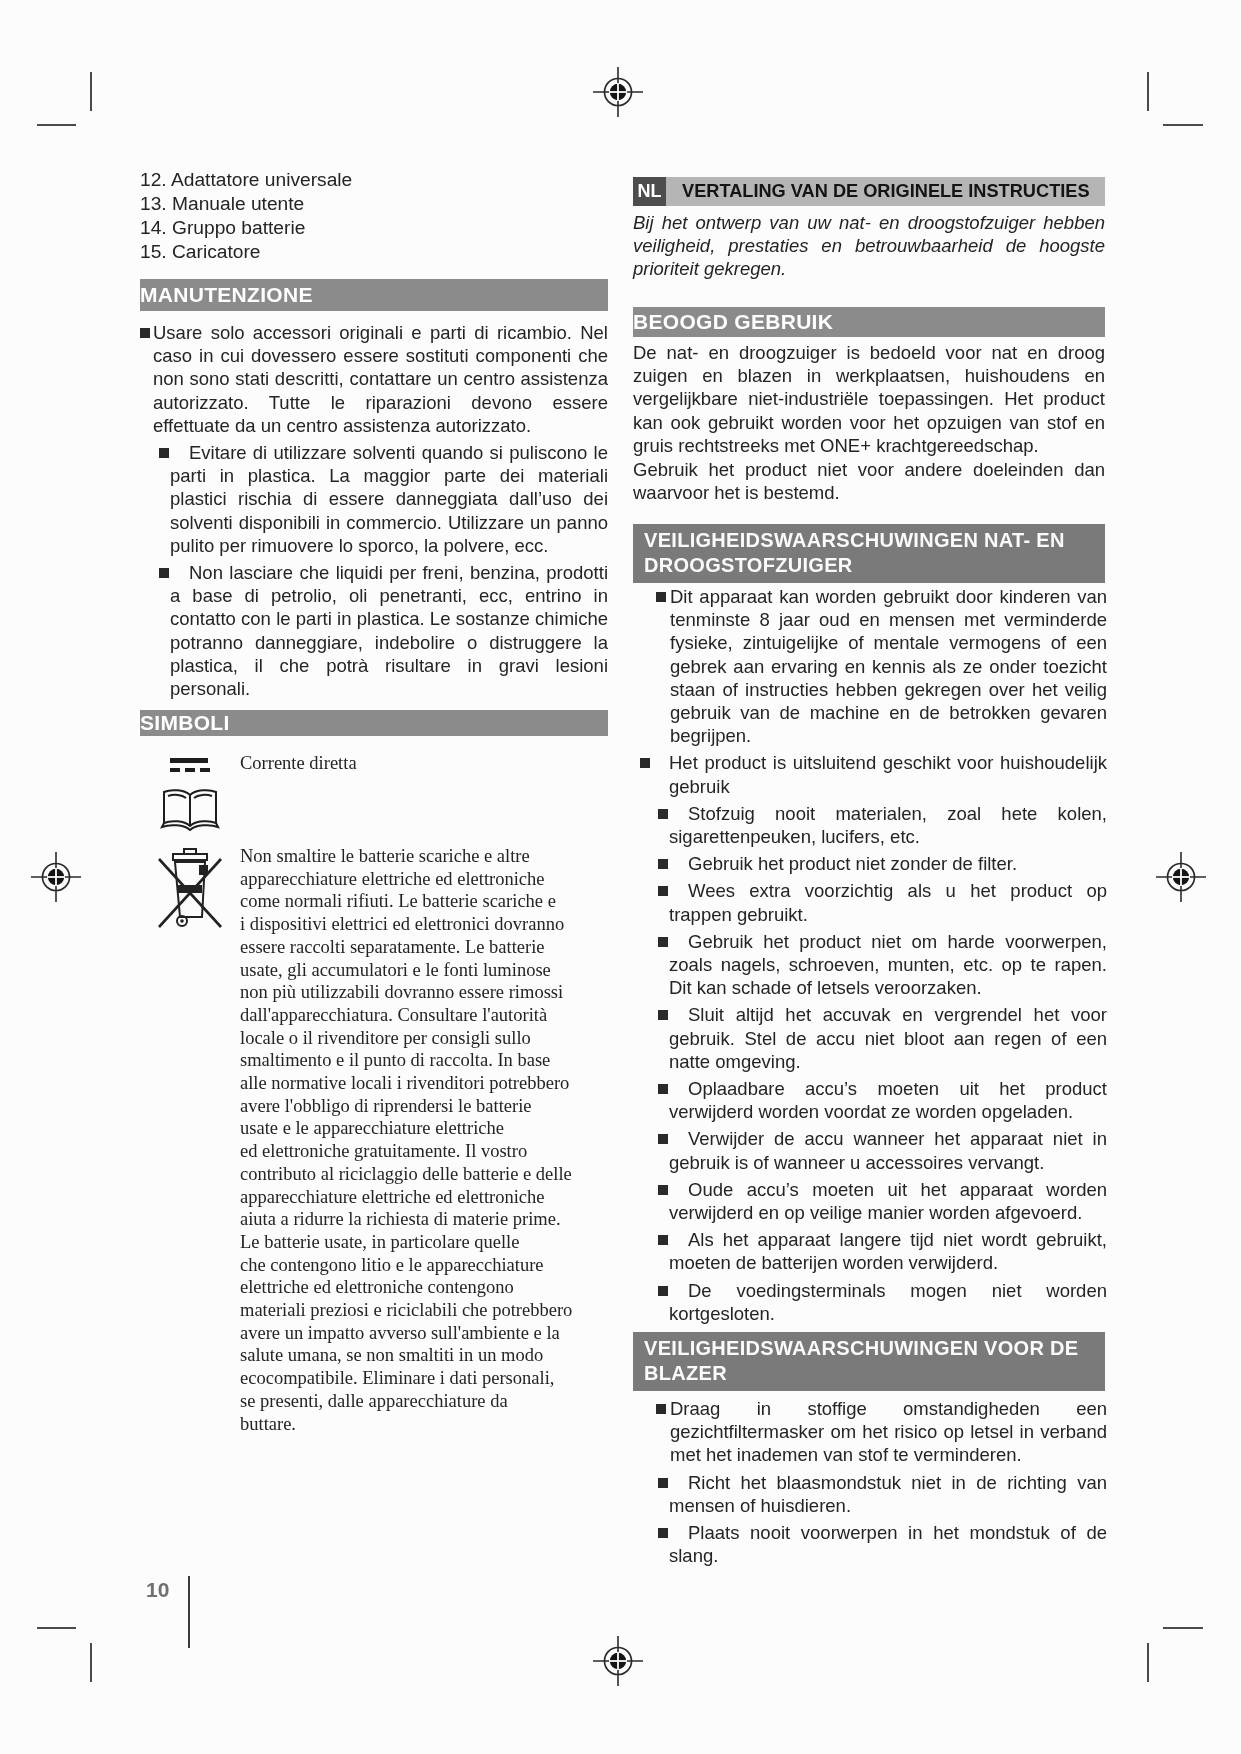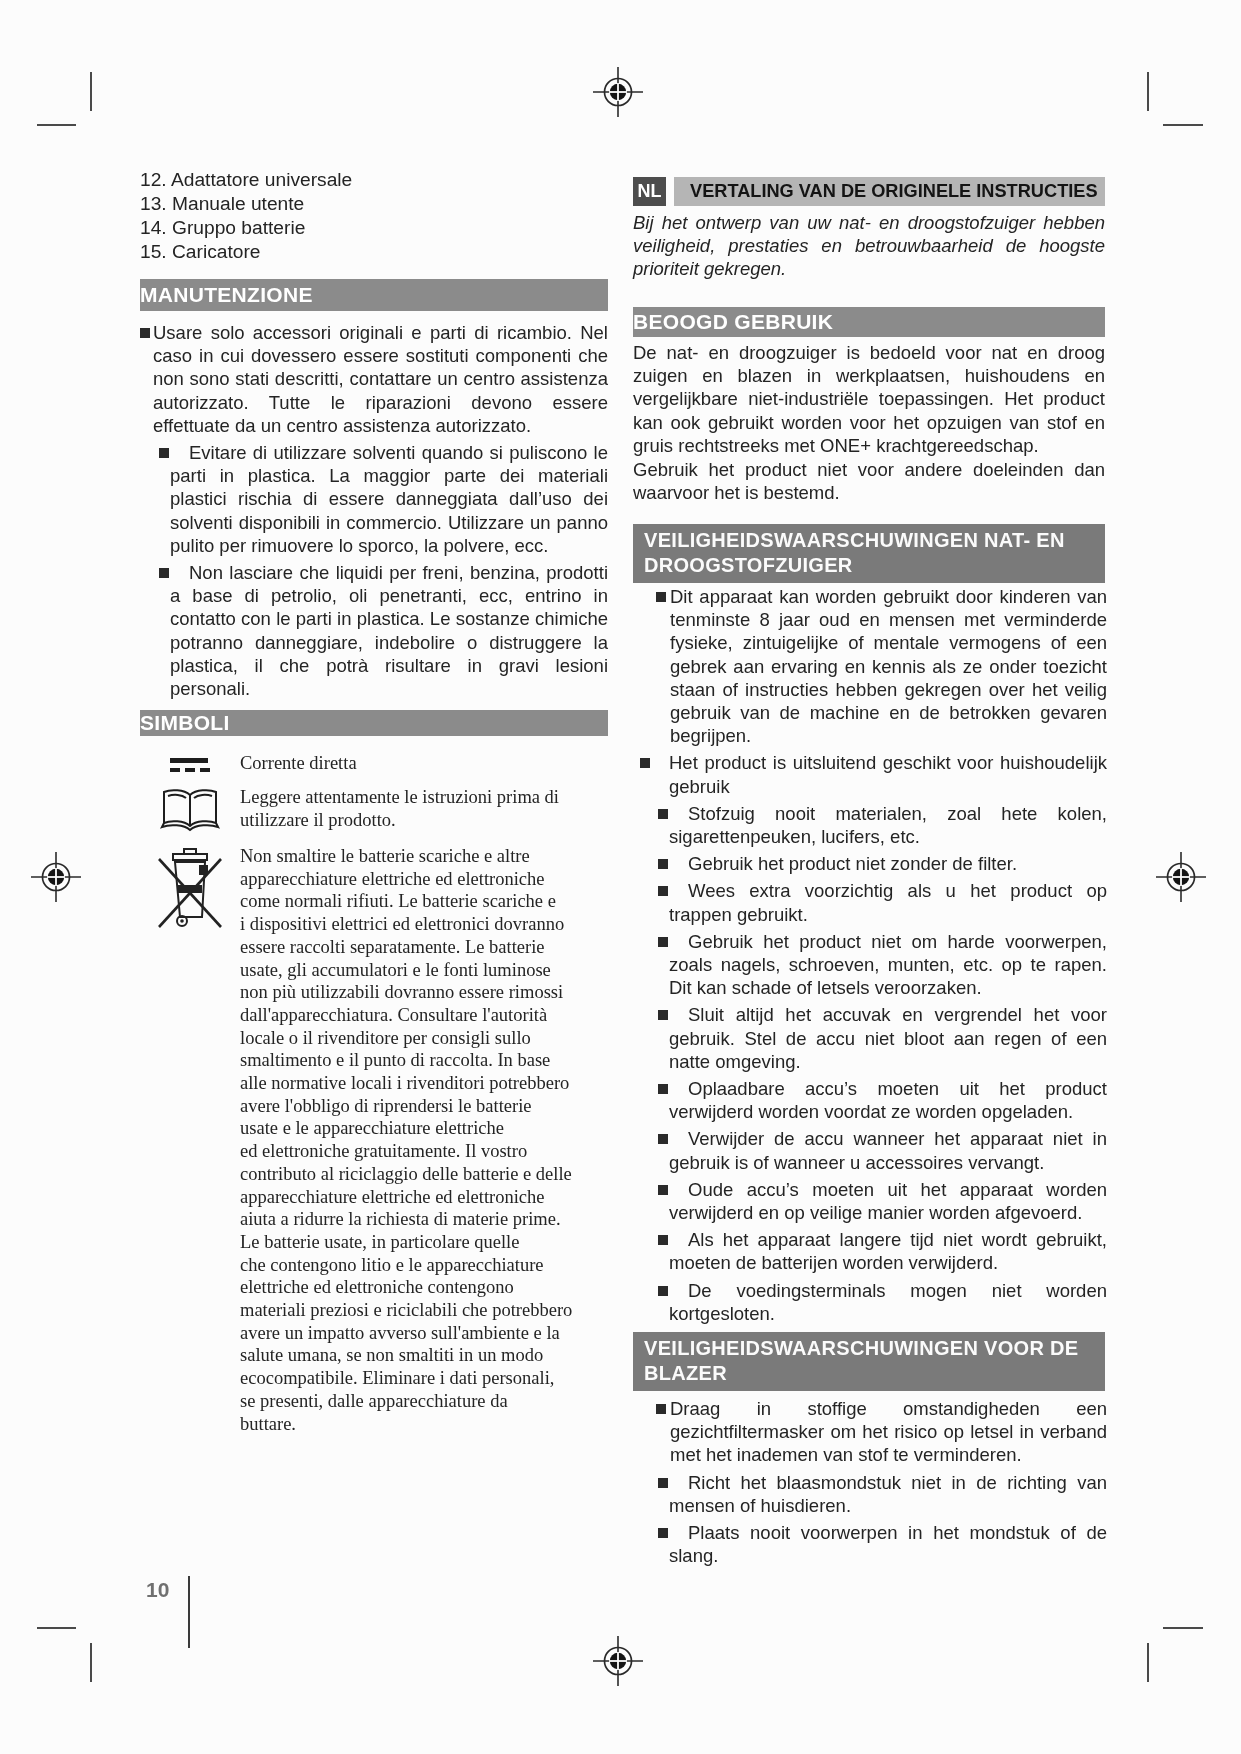--- a/index.html
+++ b/index.html
@@ -12,21 +12,21 @@
   
   .crop{position:absolute;background:#4a4a4a;}
   .regmark{position:absolute;width:52px;height:52px;}
   
   .bar{
     position:absolute;display:flex;align-items:center;
     background:#8b8b8b;color:#ffffff;font-weight:bold;font-size:21px;
     letter-spacing:.3px;box-sizing:border-box;
   }
   .bar-translation{
-    position:absolute;display:flex;align-items:stretch;box-sizing:border-box;gap:8px;
+    position:absolute;display:flex;align-items:stretch;box-sizing:border-box;
   }
   .lang-badge{
     width:33px;background:#4d4d4d;color:#fff;font-weight:bold;font-size:18px;
     display:flex;align-items:center;justify-content:center;flex:none;
   }
   .trans-title{
     flex:1;background:#b5b5b5;color:#141414;font-weight:bold;font-size:18.2px;
     display:flex;align-items:center;padding-left:16px;white-space:nowrap;overflow:hidden;
   }
   .bar-dark{
@@ -164,22 +164,20 @@
   <div class="symrow" style="left:140px;top:786px;width:468px;">
     <div class="symicon">
       <svg width="60" height="46" viewBox="0 0 60 46" fill="none" stroke="#1d1d1d" stroke-width="2">
         <path d="M30 9 C24 3.6 11 3 4 6 L4 37 C11 34 24 34.6 30 40 C36 34.6 49 34 56 37 L56 6 C49 3 36 3.6 30 9 Z"></path>
         <path d="M30 9 L30 40"></path>
         <path d="M8 10 C14 8 22 8.6 26 12"></path>
         <path d="M52 10 C46 8 38 8.6 34 12"></path>
         <path d="M4 37 L2 41 C10 38 24 38.6 30 44 C36 38.6 50 38 58 41 L56 37"></path>
       </svg>
     </div>
-    <div class="symtxt txt pre">Leggere attentamente le istruzioni prima di
-utilizzare il prodotto.</div>
   </div>
 
   <div class="symrow" style="left:140px;top:845px;width:468px;">
     <div class="symicon">
       <svg width="70" height="86" viewBox="0 0 70 86" fill="none" stroke="#222" stroke-width="2">
         <rect x="29" y="4" width="12" height="5"></rect>
         <rect x="18" y="9" width="34" height="6"></rect>
         <path d="M20 17 L50 17 L47 72 L25 72 Z"></path>
         <rect x="23" y="40" width="24" height="8" fill="#222" stroke="none"></rect>
         <rect x="44" y="20" width="9" height="10" fill="#222" stroke="none"></rect>

